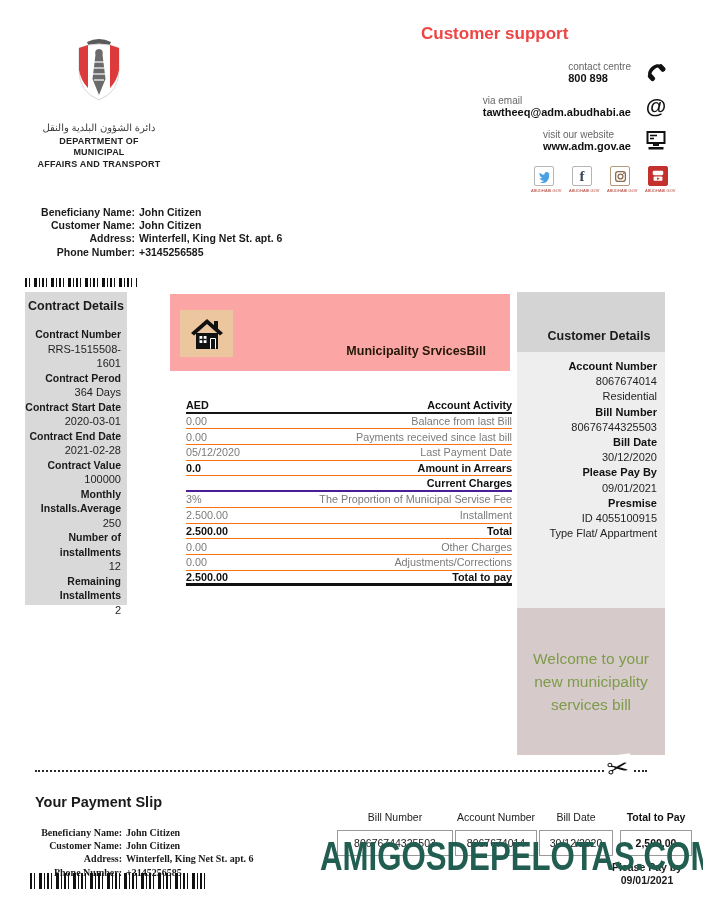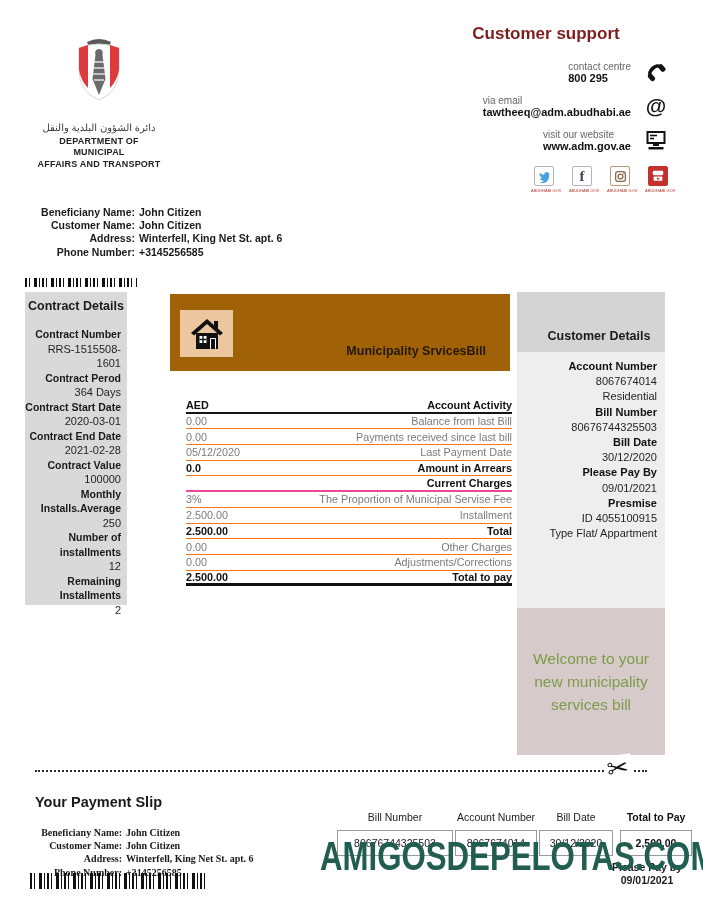--- a/index.html
+++ b/index.html
@@ -6,21 +6,21 @@
   body { background:#fff; }
   .page {
     position:relative; width:703px; height:913px; background:#fff;
     font-family:"Liberation Sans", sans-serif; color:#1a1a1a; overflow:hidden;
   }
   
   .logo-block { position:absolute; left:33px; top:36px; width:132px; text-align:center; }
   .logo-arabic { font-size:10px; color:#3a3a3a; margin-top:16px; direction:rtl; }
   .logo-en { font-size:9px; font-weight:bold; color:#222; line-height:1.25; letter-spacing:.2px; margin-top:3px; }
   .support { position:absolute; right:32px; top:24px; width:250px; }
-  .support-title { font-size:17px; font-weight:600; color:#7f1d1d; text-align:center; margin-bottom:16px; }
+  .support-title { font-size:17px; font-weight:600; color:#ef4444; text-align:left; margin-bottom:16px; }
   .support-row { display:flex; justify-content:flex-end; align-items:center; gap:10px; margin-bottom:10px; }
   .support-text { }
   .support-label { font-size:10px; color:#666; }
   .support-value { font-size:11px; font-weight:bold; color:#111; }
   .support-iconbox { width:30px; display:flex; justify-content:center; align-items:center; }
   .at-glyph { font-size:21px; font-weight:bold; color:#111; }
   .social-row { display:flex; justify-content:flex-end; gap:12px; margin-top:14px; }
   .social { width:26px; text-align:center; }
   .social-box { width:20px; height:20px; margin:0 auto; border:1px solid #b5b5b5; background:#fff;
     display:flex; align-items:center; justify-content:center; border-radius:2px; }
@@ -39,31 +39,31 @@
   }
   .mini-barcode { position:absolute; left:25px; top:278px; width:112px; height:9px; }
   .slip-barcode { position:absolute; left:30px; top:873px; width:177px; height:16px; }
   
   .contract-panel { position:absolute; left:25px; top:292px; width:102px; height:313px; background:#d9d9d9; }
   .panel-title { text-align:center; font-weight:bold; font-size:12.5px; padding-top:7px; }
   .contract-rows { margin-top:14px; padding-right:6px; text-align:right; }
   .c-label { font-size:10.5px; font-weight:bold; line-height:14.5px; }
   .c-value { font-size:11px; line-height:14.5px; color:#1f1f1f;padding-left:16px; }
   
-  .bill-banner { position:absolute; left:170px; top:294px; width:340px; height:77px; background:#a16207; }
+  .bill-banner { position:absolute; left:170px; top:294px; width:340px; height:77px; background:#fca5a5; }
   .house-box { position:absolute; left:10px; top:16px; width:53px; height:47px; background:#ebc69e;
     display:flex; align-items:center; justify-content:center; }
   .bill-title { position:absolute; right:24px; bottom:13px; font-size:12.5px; font-weight:bold; color:#241808; }
   
   .activity-table { position:absolute; left:178px; top:398px; width:326px; font-size:10.8px;margin-left:8px; }
   .t-row { display:flex; justify-content:space-between; align-items:center; height:15.7px;
     border-bottom:1px solid #f97316; color:#7b7b7b; }
   .t-row.head { font-weight:bold; color:#111; border-bottom:2px solid #151515; }
   .t-row.emph { font-weight:bold; color:#111; }
-  .t-row.dark-border { border-bottom:2px solid #ec4899; }
+  .t-row.dark-border { border-bottom:2px solid #4c1d95; }
   .t-row.final { border-bottom:3px solid #111; }
   
   .customer-panel { position:absolute; left:517px; top:292px; width:148px; }
   .cust-header { height:60px; background:#d4d4d4; display:flex; align-items:flex-end; justify-content:center;
     padding-bottom:9px; font-weight:bold; font-size:12.5px;padding-left:16px; }
   .cust-body { height:256px; background:#efeeee; padding:7px 8px 0 0; text-align:right; }
   .cust-line { font-size:11px; line-height:15.2px; color:#1f1f1f; }
   .cust-line.b { font-weight:bold; color:#111; }
   .welcome-box { position:absolute; left:517px; top:608px; width:148px; height:147px; background:#d6cbca;
     display:flex; align-items:center; justify-content:center; padding:0 12px; }
@@ -112,21 +112,21 @@
     <div class="logo-en">DEPARTMENT OF MUNICIPAL</div>
     <div class="logo-en" style="margin-top:0;">AFFAIRS AND TRANSPORT</div>
   </div>
 
   <div class="support">
     <div class="support-title">Customer support</div>
 
     <div class="support-row">
       <div class="support-text">
         <div class="support-label">contact centre</div>
-        <div class="support-value">800 295</div>
+        <div class="support-value">800 898</div>
       </div>
       <div class="support-iconbox">
         <svg width="24" height="24" viewBox="0 0 24 24">
           <g transform="rotate(-42 12 12)">
             <rect x="2.5" y="9" width="5" height="8" rx="2" fill="#111"></rect>
             <rect x="16.5" y="9" width="5" height="8" rx="2" fill="#111"></rect>
             <path d="M5 12 C5 5.5 19 5.5 19 12" fill="none" stroke="#111" stroke-width="3.6"></path>
           </g>
         </svg>
       </div>

